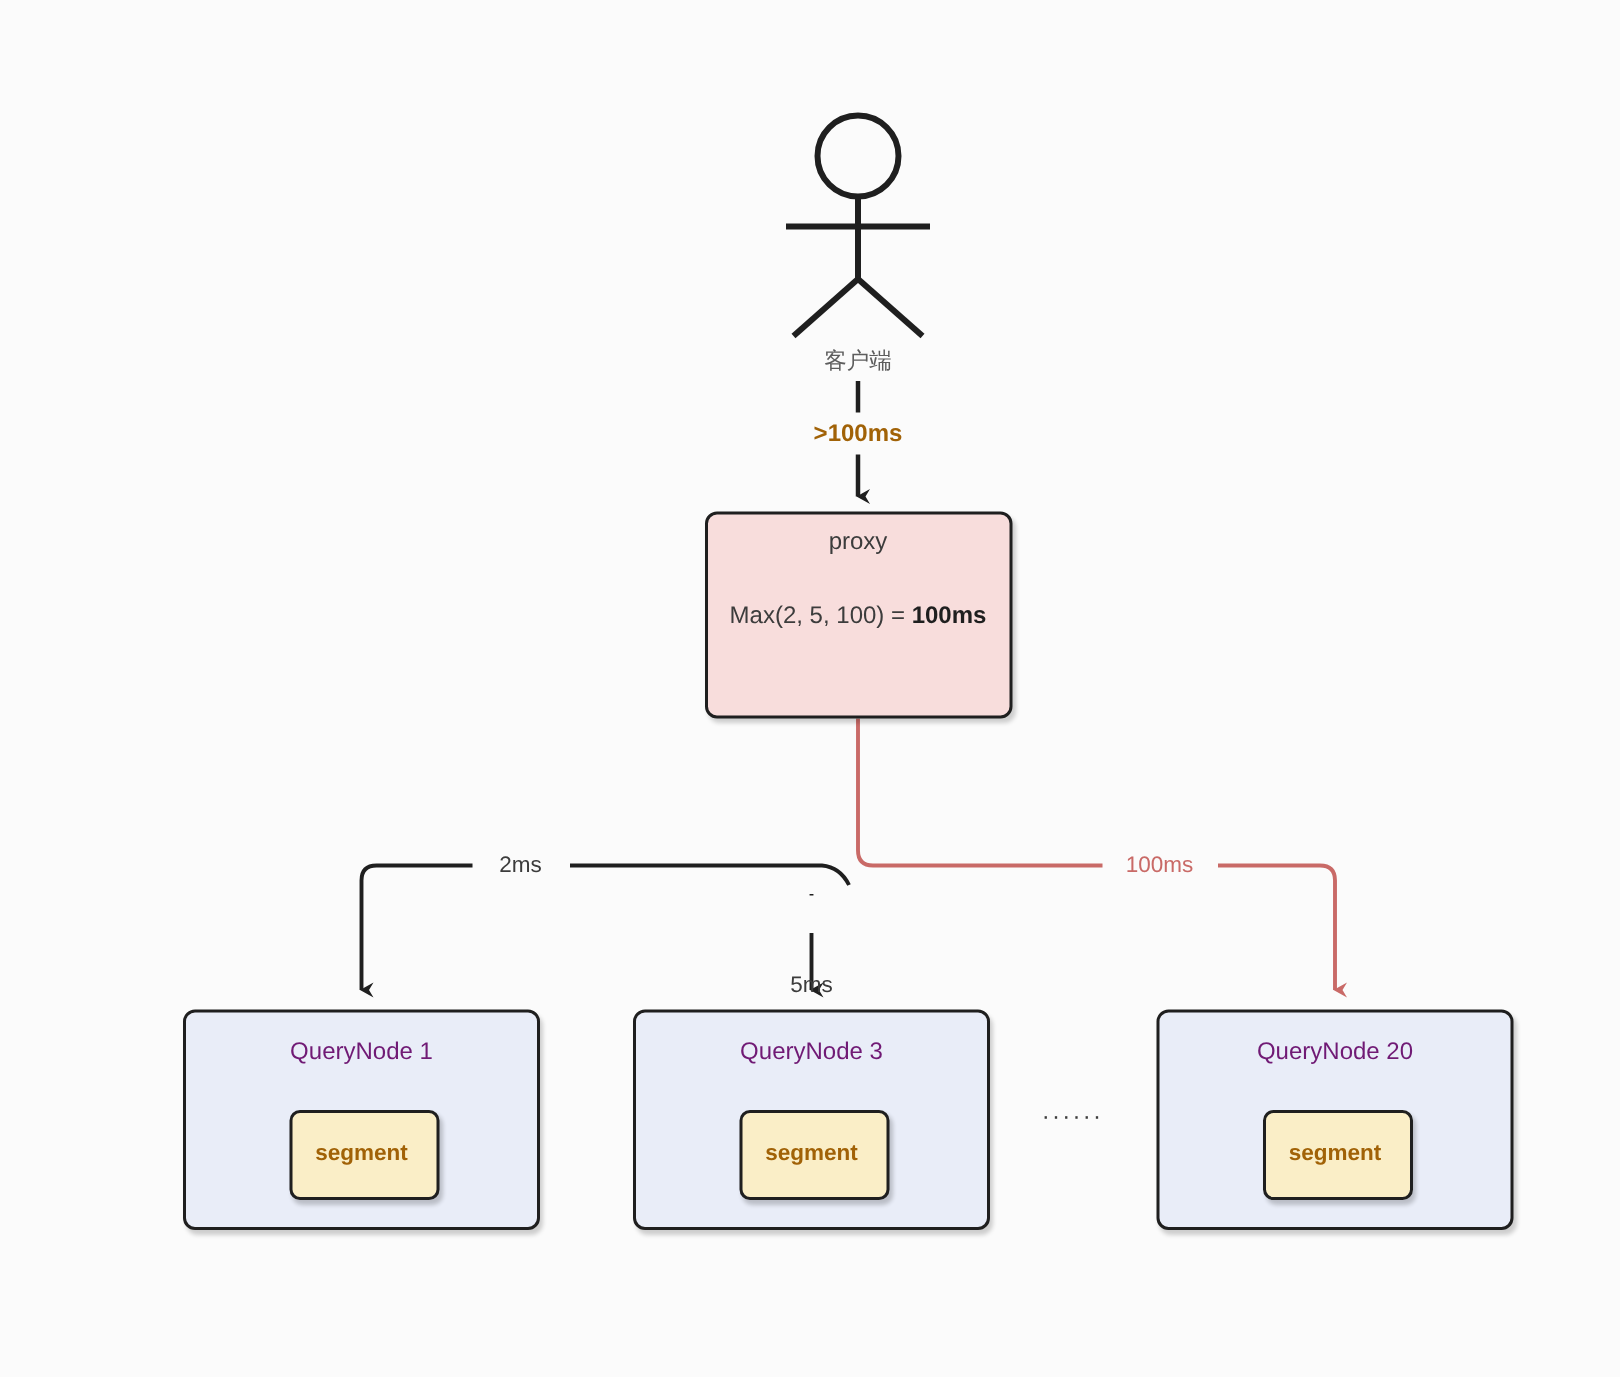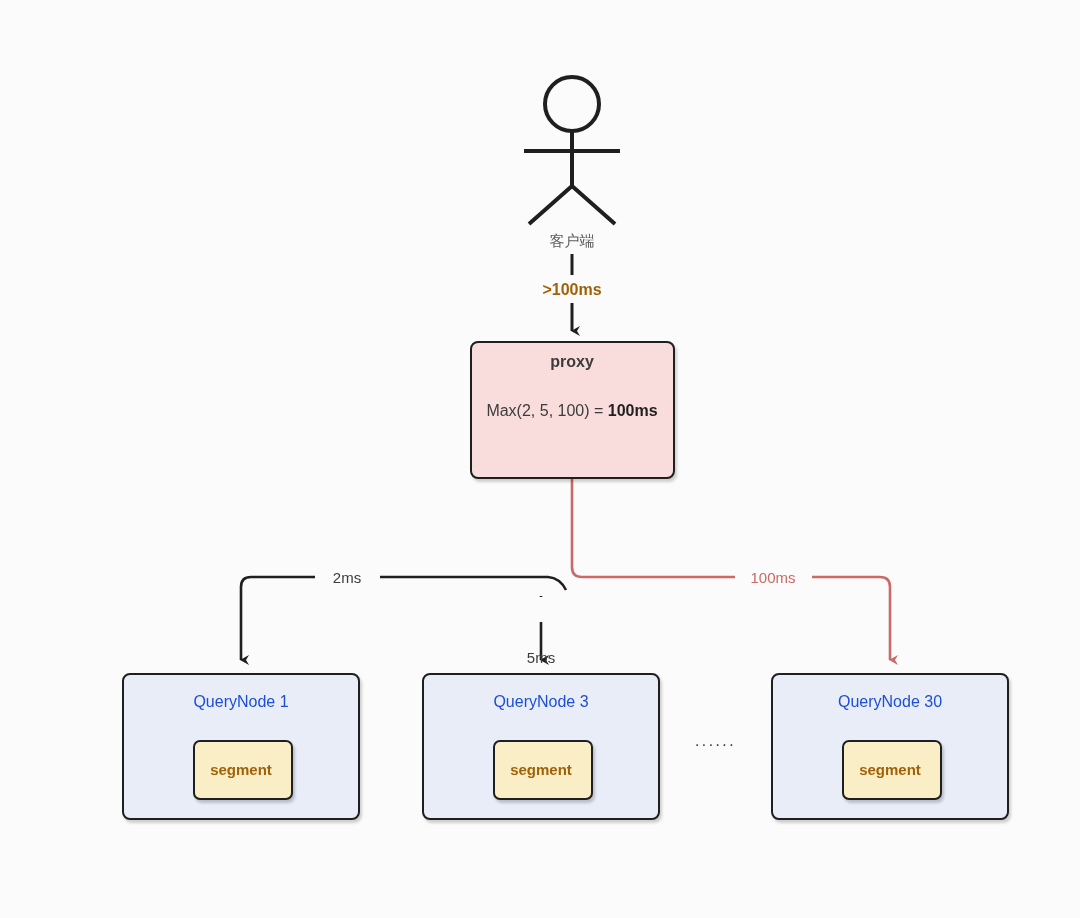--- a/index.html
+++ b/index.html
@@ -27,21 +27,21 @@
     white-space: nowrap;
     transform: translate(-50%, -50%);
     font-family: "Liberation Sans", "DejaVu Sans", sans-serif;
   }
   .lbl-gray { color: #5d5d5d; }
   .lbl-bold { font-weight: bold; color: #a16207; text-align: center; }
   .lbl-red { color: #c96a67; }
   .node-title {
     position: absolute;
     font-size: 16px;
-    color: #1d4ed8;
+    color: #701a75;
     white-space: nowrap;
     transform: translate(-50%, -50%);
   }
   .box {
     position: absolute;
     box-sizing: border-box;
     border: 2px solid #1f1f1f;
     border-radius: 8px;
     box-shadow: 2px 3px 3px rgba(0,0,0,0.18);
   }
@@ -72,21 +72,20 @@
     color: #3c3c3c;
     transform: translate(-50%, -50%);
     white-space: nowrap;
   }
   .proxy-line1 {
     position: absolute;
     font-size: 16px;
     color: #3c3c3c;
     white-space: nowrap;
     transform: translate(-50%, -50%);
-    font-weight: bold;
   }
   .proxy-line2 {
     position: absolute;
     font-size: 16px;
     color: #3c3c3c;
     white-space: nowrap;
     transform: translate(-50%, -50%);
   }
   .proxy-line2 b { color: #1f1f1f; }
 </style>
@@ -154,15 +153,15 @@
 <div class="seg-text" style="left:241px; top:769px;">segment</div>
 
 <div class="box box-node" style="left:422px; top:673px; width:238px; height:147px;"></div>
 <div class="node-title" style="left:541px; top:702px;">QueryNode 3</div>
 <div class="box-segment" style="position:absolute; left:493px; top:740px; width:96px; height:56px;"></div>
 <div class="seg-text" style="left:541px; top:769px;">segment</div>
 
 <div class="dots" style="left:715px; top:745px;">······</div>
 
 <div class="box box-node" style="left:771px; top:673px; width:238px; height:147px;"></div>
-<div class="node-title" style="left:890px; top:702px;">QueryNode 30</div>
+<div class="node-title" style="left:890px; top:702px;">QueryNode 20</div>
 <div class="box-segment" style="position:absolute; left:842px; top:740px; width:96px; height:56px;"></div>
 <div class="seg-text" style="left:890px; top:769px;">segment</div>
 
 </body></html>

